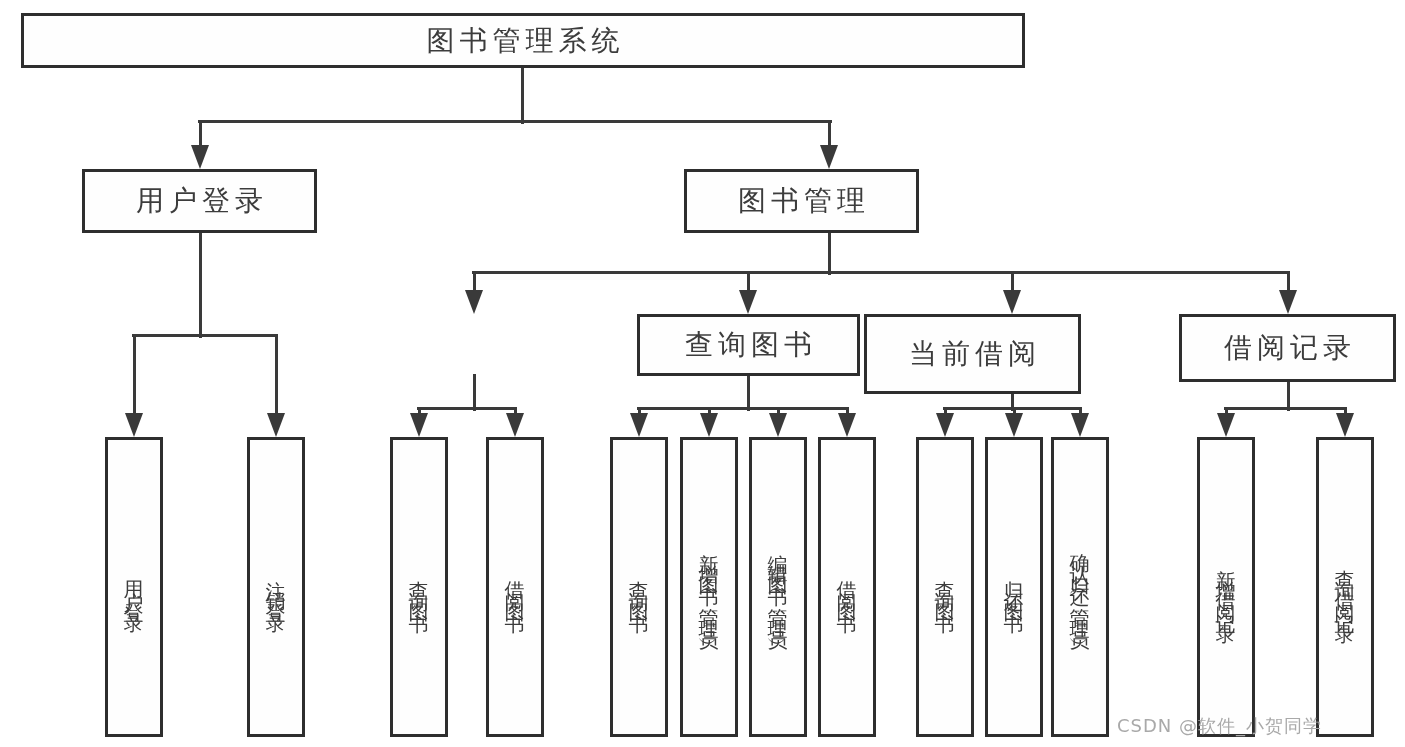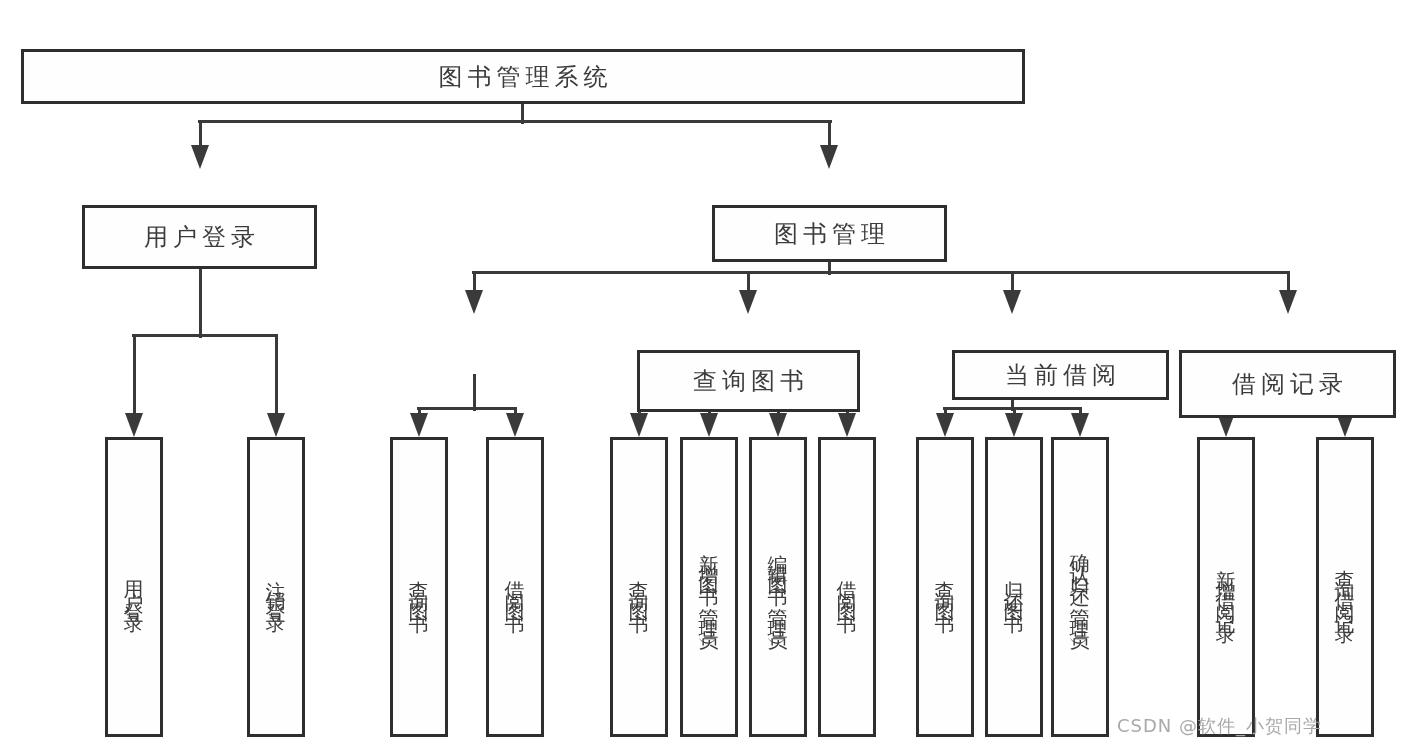--- a/index.html
+++ b/index.html
@@ -7,22 +7,22 @@
     --text:#3c3c3c; --wm:#a9a9a9;
   }
   html,body{margin:0;padding:0;background:var(--bg);}
   .canvas{
     position:relative; width:1405px; height:747px; background:var(--bg);
     font-family:"DejaVu Sans","Liberation Sans",sans-serif; overflow:hidden;
   }
   .box{
     position:absolute; box-sizing:border-box; background:var(--fill);
     border:3px solid var(--border); display:flex; align-items:center;
-    justify-content:center; color:var(--text); font-size:24px;
-    letter-spacing:5px; text-indent:5px; white-space:nowrap; z-index:2;margin-top:36px;
+    justify-content:center; color:var(--text); font-size:28px;
+    letter-spacing:5px; text-indent:5px; white-space:nowrap; z-index:2;
   }
   .vbox{
     position:absolute; box-sizing:border-box; background:var(--fill);
     border:3px solid var(--border); display:flex; align-items:center;
     justify-content:center; color:var(--text); z-index:2;
   }
   .vtext{
     writing-mode:vertical-rl; text-orientation:mixed; font-size:20px;
     letter-spacing:11px; line-height:1; color:var(--text); white-space:nowrap;
   }
@@ -93,24 +93,24 @@
       <div class="cline" style="left: 1224px; top: 406.5px; width: 123px; height: 3px;"></div>
       <div class="cline" style="left: 1224.5px; top: 408px; width: 3px; height: 9px;"></div>
       <div class="arrow" style="left: 1217px; top: 413px;"></div>
       <div class="cline" style="left: 1343.5px; top: 408px; width: 3px; height: 9px;"></div>
       <div class="arrow" style="left: 1336px; top: 413px;"></div>
     </div>
 
   <div class="box" style="left:21px;top:13px;width:1004px;height:55px">图书管理系统</div>
 
   <div class="box" style="left:82px;top:169px;width:235px;height:64px">用户登录</div>
-  <div class="box" style="left:712px;top:169px;width:235px;height:57px">图书管理</div>
+  <div class="box" style="left:684px;top:169px;width:235px;height:64px">图书管理</div>
 
   <div class="box" style="left:637px;top:314px;width:223px;height:62px">查询图书</div>
-  <div class="box" style="left:952px;top:314px;width:217px;height:50px">当前借阅</div>
+  <div class="box" style="left:864px;top:314px;width:217px;height:80px">当前借阅</div>
   <div class="box" style="left:1179px;top:314px;width:217px;height:68px">借阅记录</div>
 
   <div class="vbox" style="left:105px;top:437px;width:58px;height:300px">
     <span class="vtext">用户登录</span>
   </div>
   <div class="vbox" style="left:247px;top:437px;width:58px;height:300px">
     <span class="vtext">注销登录</span>
   </div>
 
   <div class="vbox" style="left:390px;top:437px;width:58px;height:300px">

